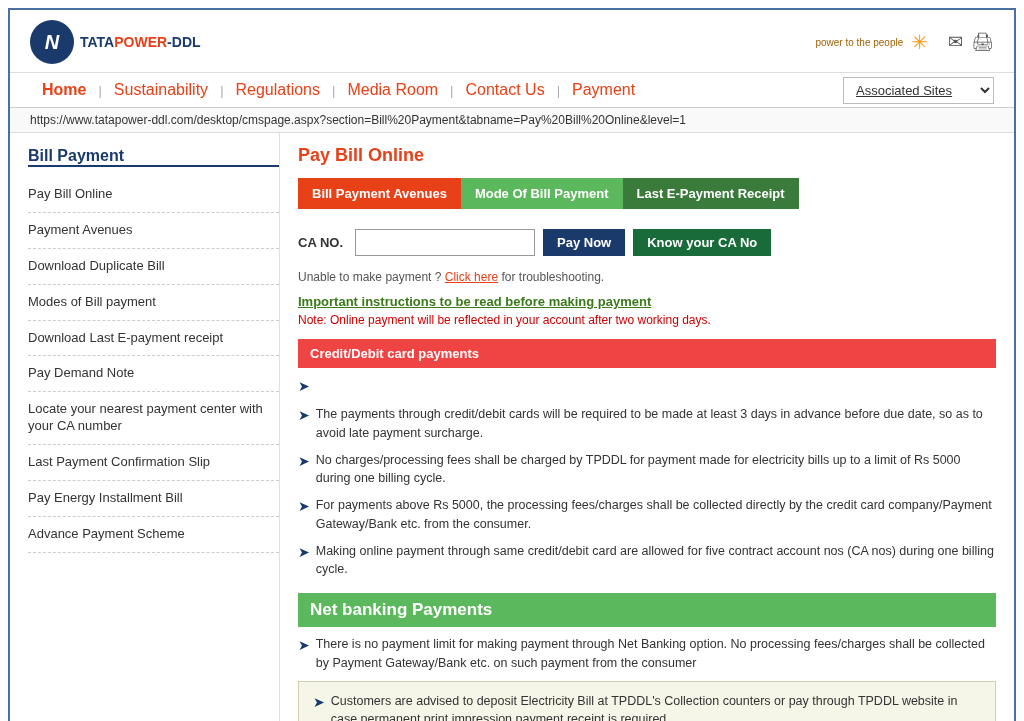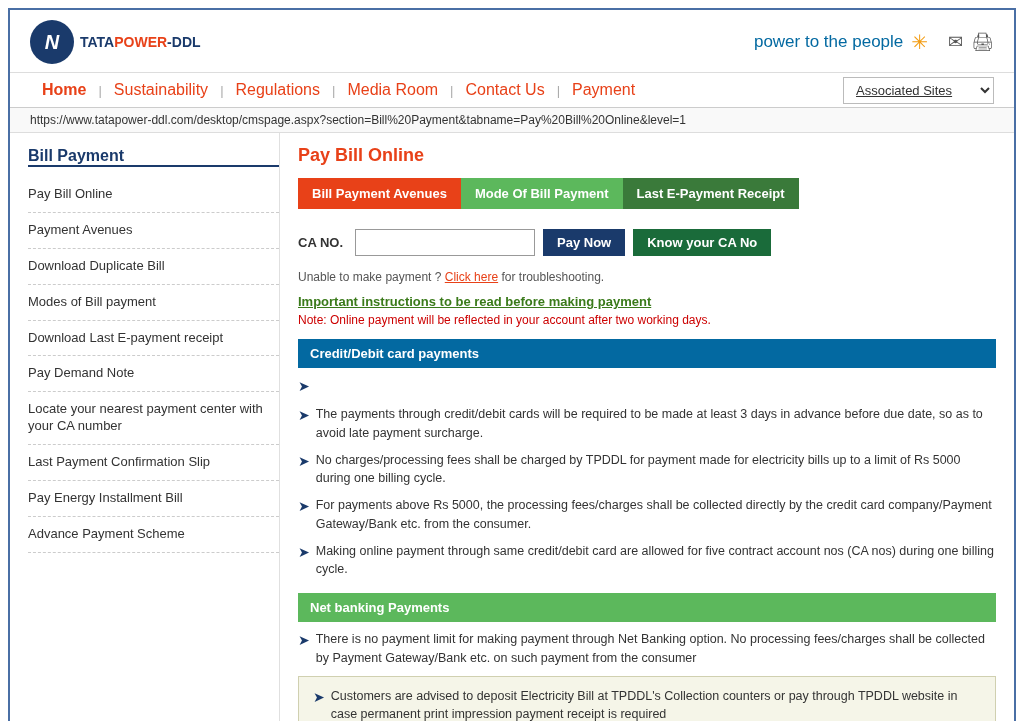--- a/index.html
+++ b/index.html
@@ -50,22 +50,22 @@
     .btn-pay { background: #1a3a6b; color: white; border: none; padding: 6px 14px; font-size: 13px; cursor: pointer; font-weight: bold; }
     .btn-know { background: #1a6b3a; color: white; border: none; padding: 6px 14px; font-size: 13px; cursor: pointer; font-weight: bold; }
     .trouble-text { font-size: 12px; color: #555; margin-bottom: 10px; }
     .trouble-link { color: #e84118; cursor: pointer; text-decoration: underline; }
 
     
     .important-link { color: #3a7a1a; font-size: 13px; font-weight: bold; text-decoration: underline; cursor: pointer; margin-bottom: 4px; display: block; }
     .note-text { color: #cc0000; font-size: 12px; margin-bottom: 12px; }
 
     
-    .section-header { background: #0369a1; color: white; padding: 7px 12px; font-size: 13px; font-weight: bold; margin-bottom: 8px; }
-    .section-header-alt { background: #5cb85c; color: white; padding: 7px 12px; font-size: 13px; font-weight: bold; margin-top: 14px; margin-bottom: 8px; }
+    .section-header { background: #ef4444; color: white; padding: 7px 12px; font-size: 13px; font-weight: bold; margin-bottom: 8px; }
+    .section-header-alt { background: #5cb85c; color: white; padding: 7px 12px; font-size: 17px; font-weight: bold; margin-top: 14px; margin-bottom: 8px; }
 
     
     .bullet-item { display: flex; gap: 6px; margin-bottom: 8px; font-size: 12.5px; line-height: 1.5; color: #333; }
     .bullet-arrow { color: #1a3a6b; font-size: 14px; flex-shrink: 0; }
 
     
     .bottom-section { background: #f5f5e8; border: 1px solid #d0d0b0; padding: 10px 14px; margin-top: 6px; font-size: 12.5px; line-height: 1.5; color: #333; }
     .bottom-bullet { display: flex; gap: 6px; }
     .bottom-arrow { color: #1a3a6b; font-size: 14px; flex-shrink: 0; }
   </style>
@@ -79,21 +79,21 @@
       <div class="logo-circle">
         <span style="font-style:italic; font-size:20px;">N</span>
       </div>
       <div>
         <div style="font-size:14px; font-weight:bold; color:#1a3a6b;">
           <span style="color:#1a3a6b; font-weight:900;">TATA</span><span style="color:#e84118; font-weight:900;">POWER</span><span style="color:#1a3a6b; font-weight:900;">-DDL</span>
         </div>
       </div>
     </div>
     <div class="header-icons">
-      <span style="color:#0369a1; font-size:17px;">power to the people</span>
+      <span style="color:#a16207; font-size:10px;">power to the people</span>
       <span style="color:#f39c12; font-size:20px;">✳</span>
       <span style="font-size:18px; color:#555; margin-left:12px;">✉</span>
       <span style="font-size:18px; color:#555;">🖨</span>
     </div>
   </div>
 
   <div class="nav">
     <div class="nav-links">
       <a class="nav-link active">Home</a>
       <span class="nav-sep">|</span>

